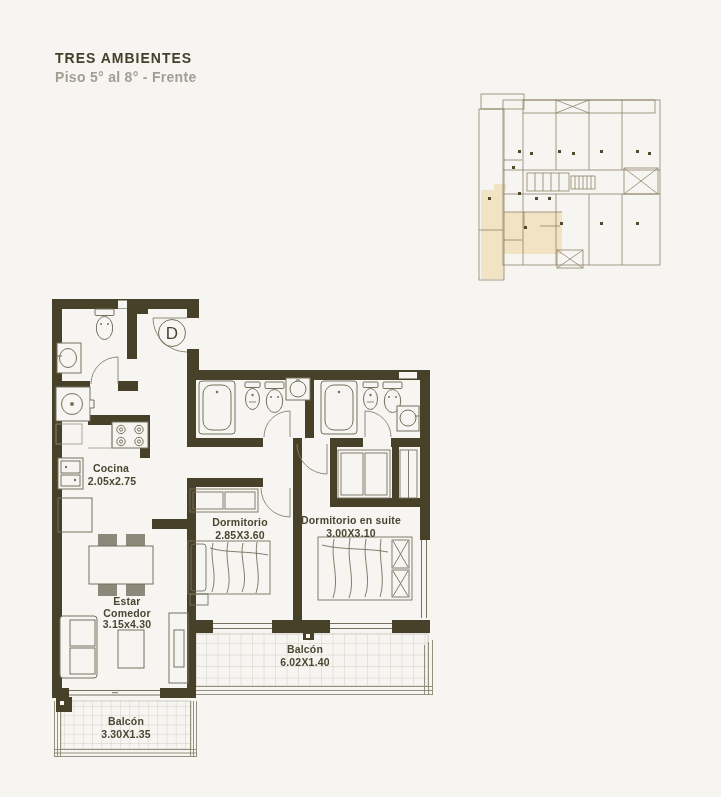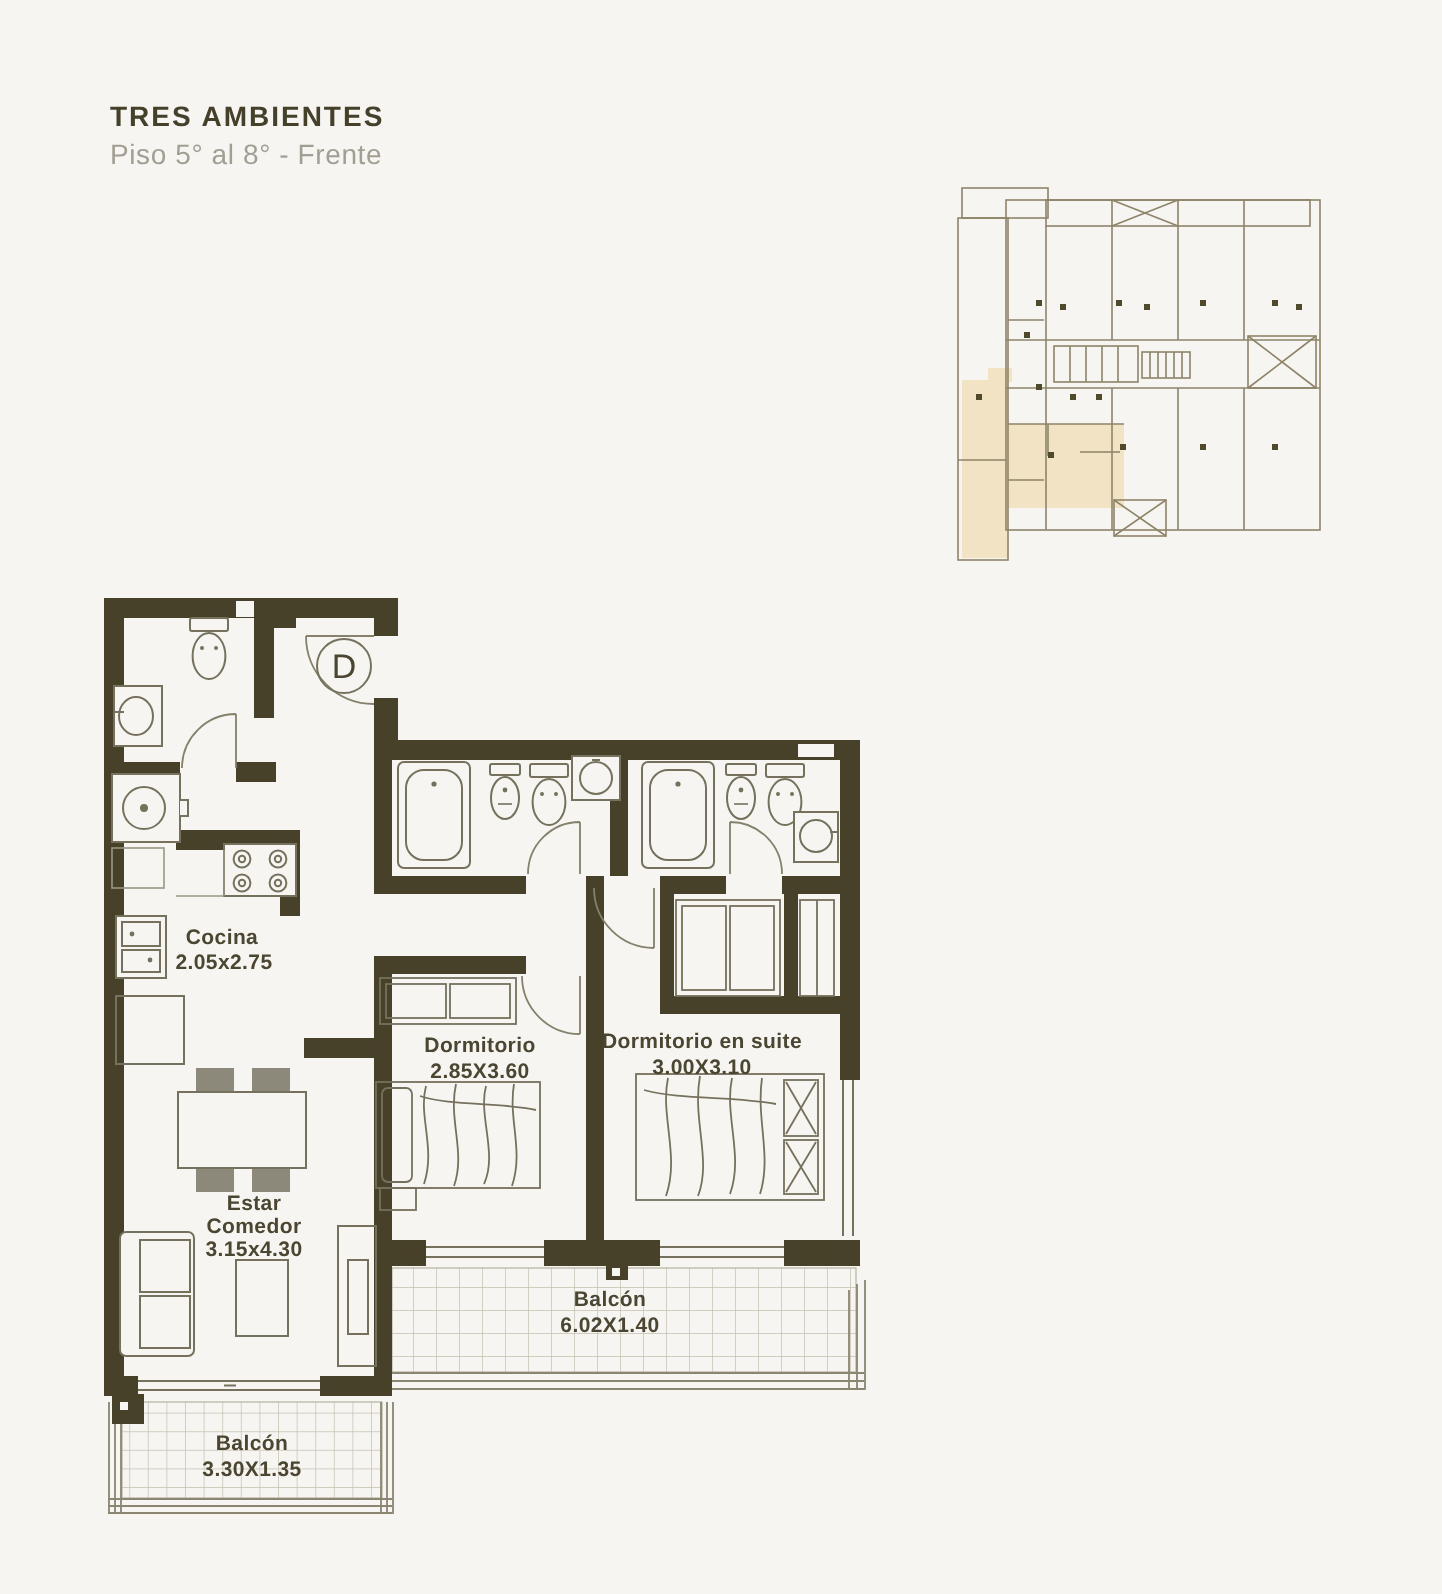--- a/index.html
+++ b/index.html
@@ -13,21 +13,21 @@
     font-family:"DejaVu Serif", serif;
     font-weight:700;font-size:54px;line-height:1;
     color:#57502c;letter-spacing:1px;
   }
   .plan-title{
     margin-top:28px;
     font-size:14px;font-weight:700;letter-spacing:1px;color:#45402a;
   }
   .plan-subtitle{
     margin-top:3px;
-    font-size:14px;font-weight:400;color:#a29e93;letter-spacing:.3px;
+    font-size:14px;font-weight:700;color:#a29e93;letter-spacing:.3px;
   }
   svg{position:absolute;left:0;top:0;}
   text.room-name,text.room-dims{
     font-family:"Liberation Sans", sans-serif;
     font-weight:700;fill:#4b4631;font-size:10.5px;letter-spacing:.2px;
   }
   text.badge{
     font-family:"Liberation Sans", sans-serif;
     font-weight:400;fill:#4b4631;font-size:17px;
   }

